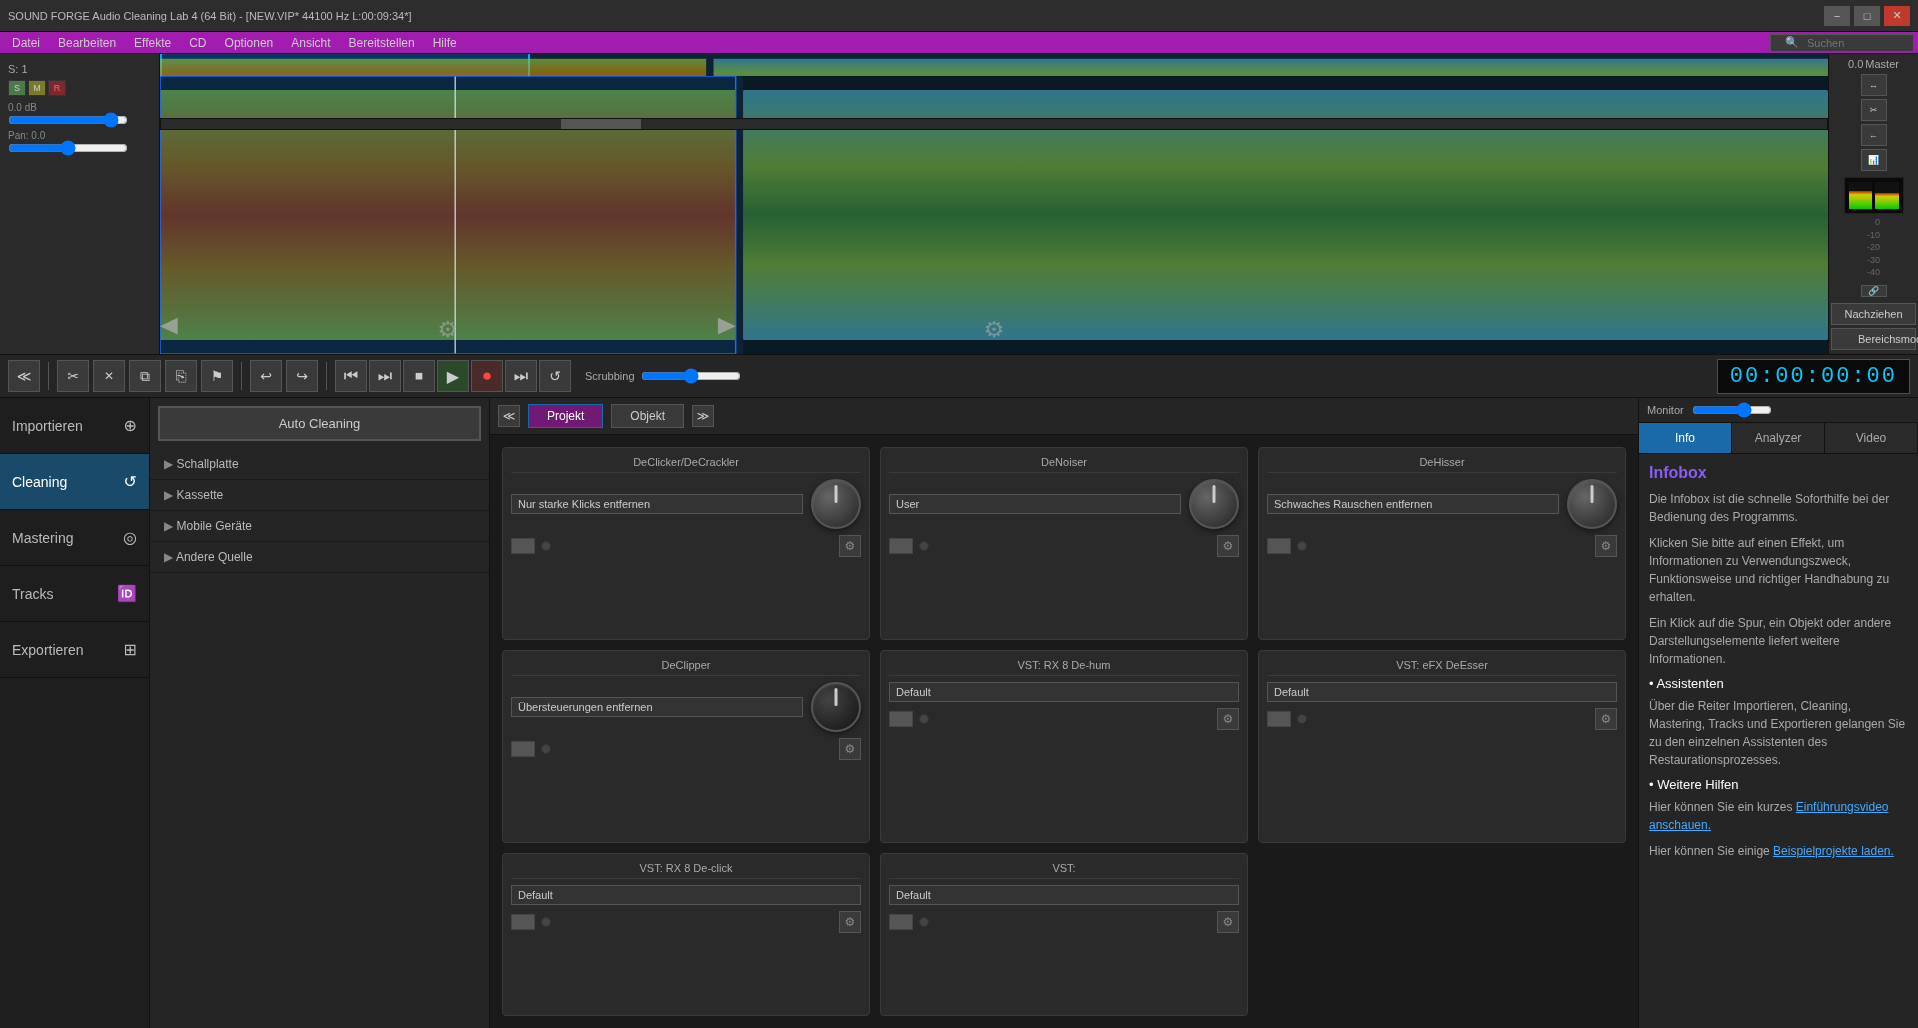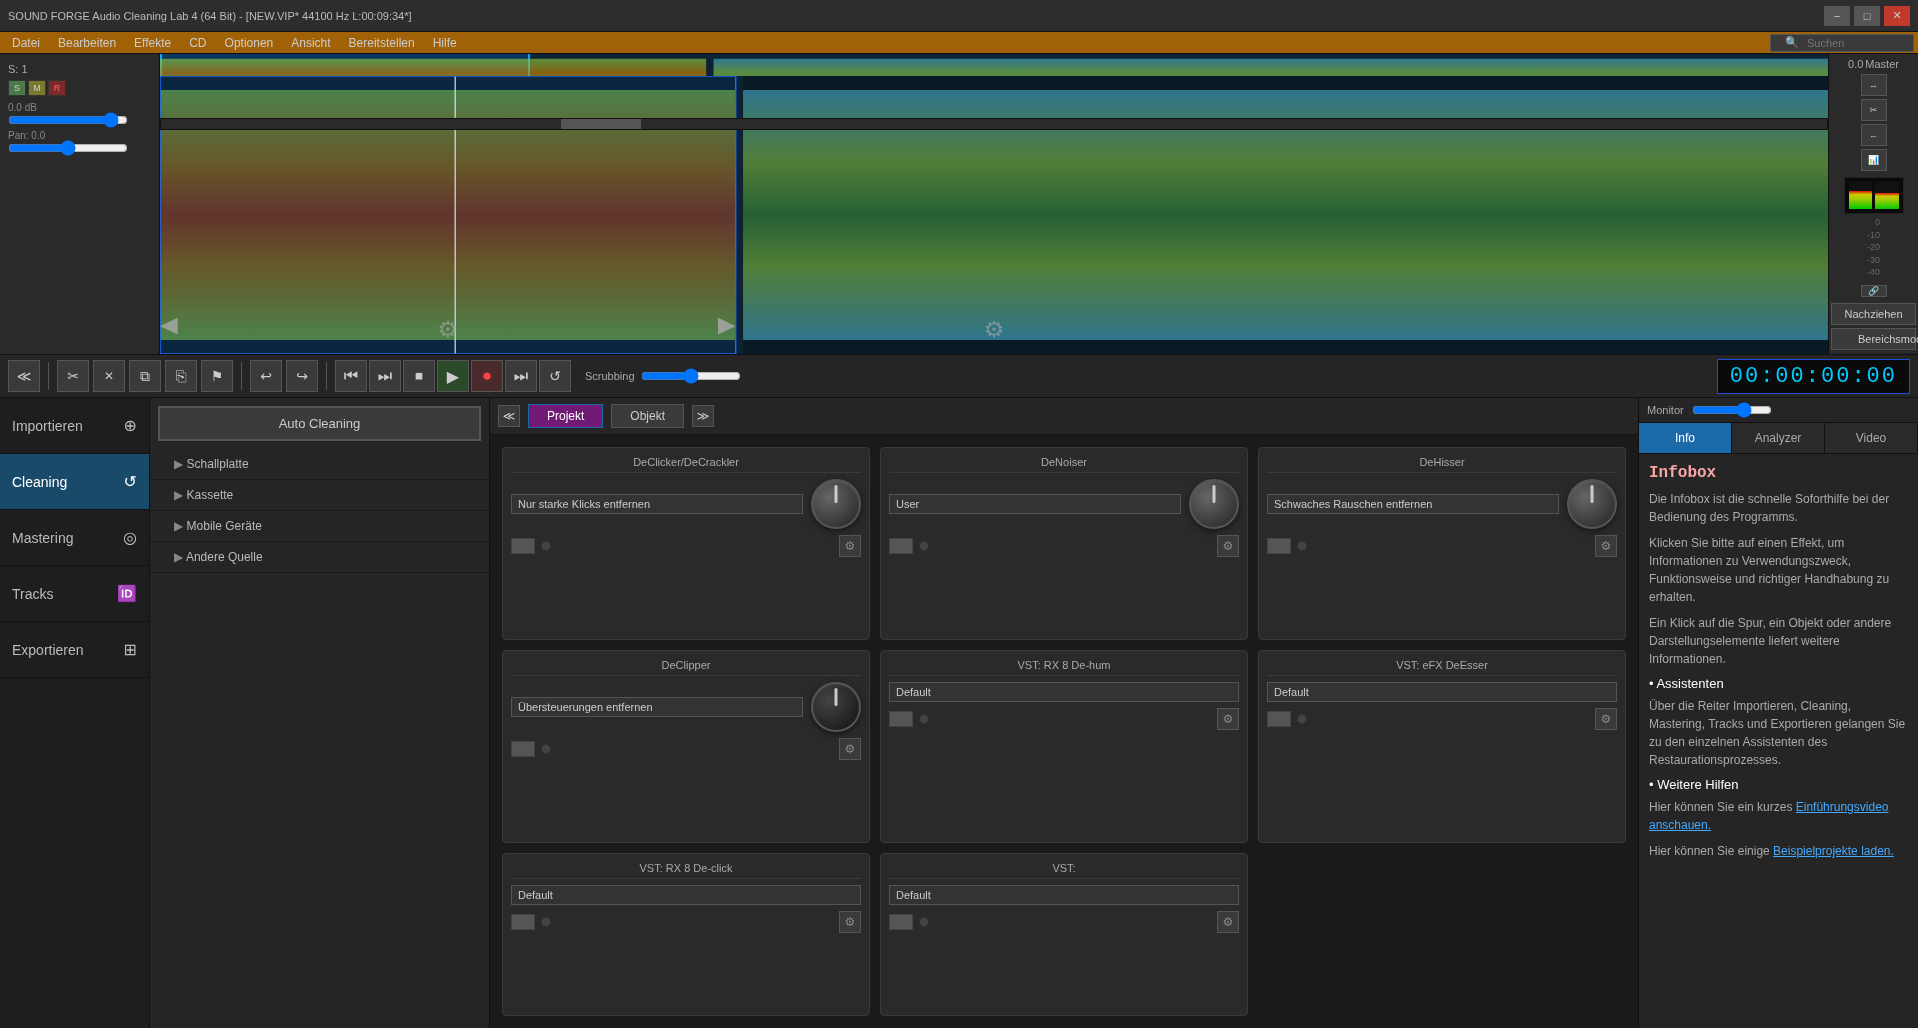--- a/index.html
+++ b/index.html
@@ -14,21 +14,21 @@
       padding: 0 8px;
       justify-content: space-between;
       border-bottom: 1px solid #111;
     }
     #titlebar .win-controls { display: flex; gap: 4px; }
     #titlebar .win-btn { width: 26px; height: 20px; background: #555; border: none; color: #ccc; cursor: pointer; font-size: 11px; display: flex; align-items: center; justify-content: center; }
     #titlebar .win-btn.close { background: #c0392b; }
 
     
     #menubar {
-      background: #a16207;
+      background: #a21caf;
       height: 22px;
       display: flex;
       align-items: center;
       padding: 0 4px;
       gap: 2px;
       border-bottom: 1px solid #111;
     }
     #menubar span { padding: 2px 8px; cursor: pointer; font-size: 12px; color: #ccc; }
     #search-bar { margin-left: auto; display: flex; align-items: center; background: #3a3a3a; border: 1px solid #555; padding: 1px 6px; height: 18px; }
     #search-bar input { background: transparent; border: none; outline: none; color: #ccc; font-size: 11px; width: 100px; }
@@ -181,21 +181,21 @@
       background: #3a3a3a;
       border: 2px solid #555;
       color: #ccc;
       padding: 8px 12px;
       font-size: 13px;
       cursor: pointer;
       text-align: center;
     }
     .preset-list { flex: 1; overflow-y: auto; }
     .preset-item {
-      padding: 8px 24px;
+      padding: 8px 14px;
       cursor: pointer;
       color: #bbb;
       border-bottom: 1px solid #1a1a1a;
       font-size: 12px;
     }
     .preset-item::before { content: '▶ '; color: #888; }
 
     
     #content-area {
       flex: 1;
@@ -358,21 +358,21 @@
       color: #aaa;
       background: #2a2a2a;
       border-right: 1px solid #111;
     }
     .info-tab.active { background: #1a6aaa; color: #fff; }
     #info-content {
       padding: 10px;
       overflow-y: auto;
       flex: 1;
     }
-    #info-content h3 { color: #fca5a5; font-size: 16px; margin-bottom: 8px; font-family: Liberation Mono, monospace; }
+    #info-content h3 { color: #8b5cf6; font-size: 16px; margin-bottom: 8px; }
     #info-content p { color: #aaa; font-size: 12px; line-height: 1.5; margin-bottom: 8px; }
     #info-content .bullet { color: #fff; font-size: 13px; margin: 6px 0; }
     #info-content a { color: #4af; text-decoration: underline; cursor: pointer; }
 
     
     #monitor-row {
       display: flex;
       align-items: center;
       padding: 4px 8px;
       background: #252525;

